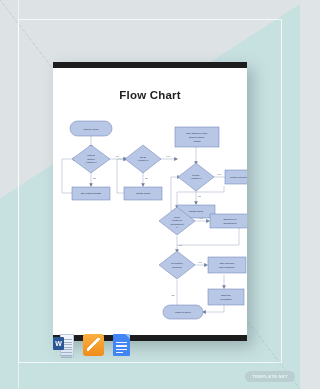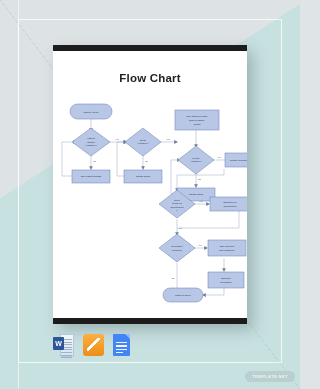--- a/index.html
+++ b/index.html
@@ -26,21 +26,21 @@
     position:absolute;left:18px;top:19px;right:18px;bottom:26px;
     border:1px solid rgba(255,255,255,.75);
     box-sizing:border-box;
   }
   #bg-vsplit{
     position:absolute;left:18px;top:0;bottom:0;width:1px;
     background:rgba(255,255,255,.55);
   }
   
   #document{
-    position:absolute;left:53px;top:45px;width:194px;height:279px;
+    position:absolute;left:53px;top:62px;width:194px;height:279px;
     background:#ffffff;
     box-shadow:6px 6px 14px rgba(90,105,110,.38);
   }
   .doc-bar{
     position:absolute;left:0;width:100%;height:6px;
     background:#1c1c1c;
   }
   .doc-bar.top{top:0;}
   .doc-bar.bottom{bottom:0;}
   #doc-page{

